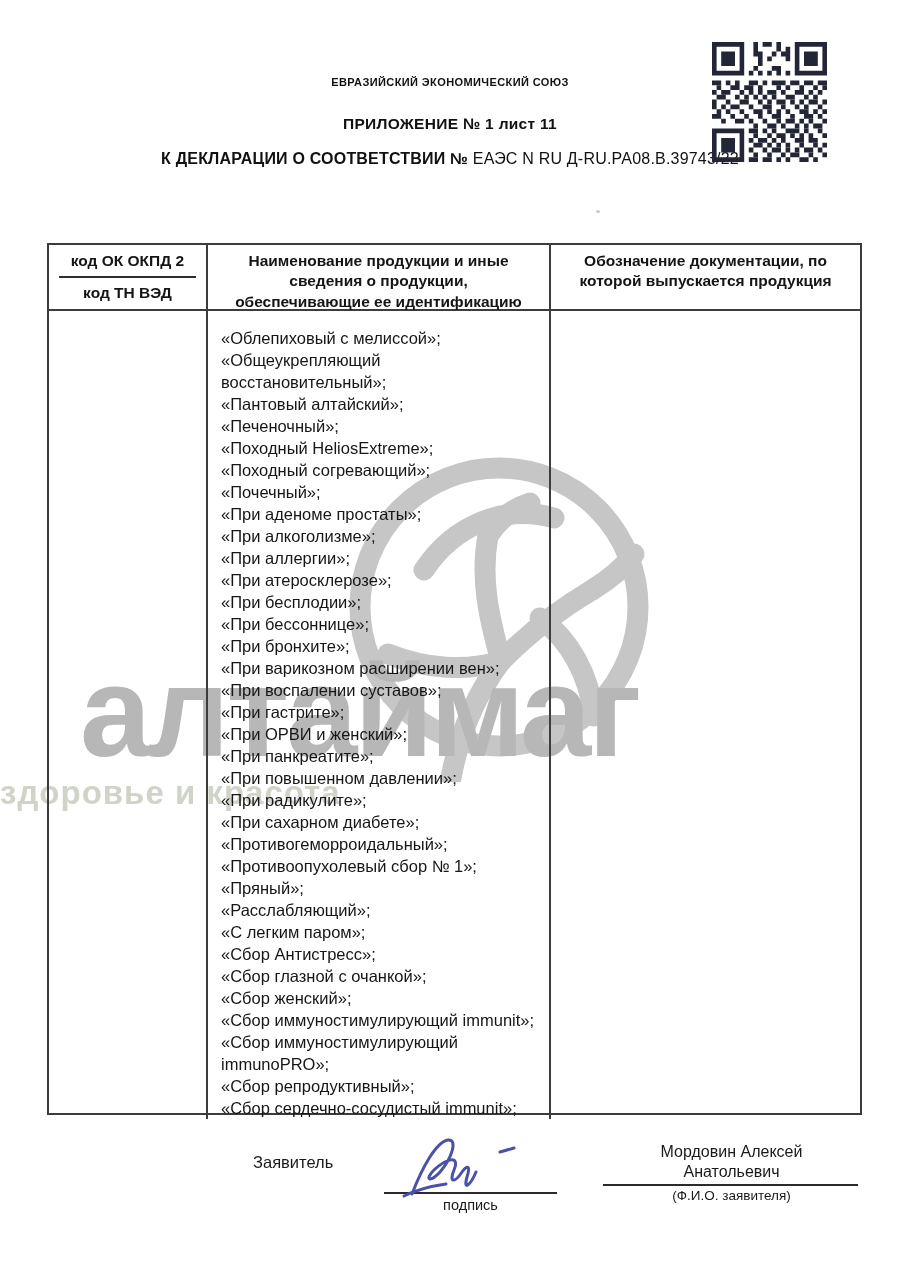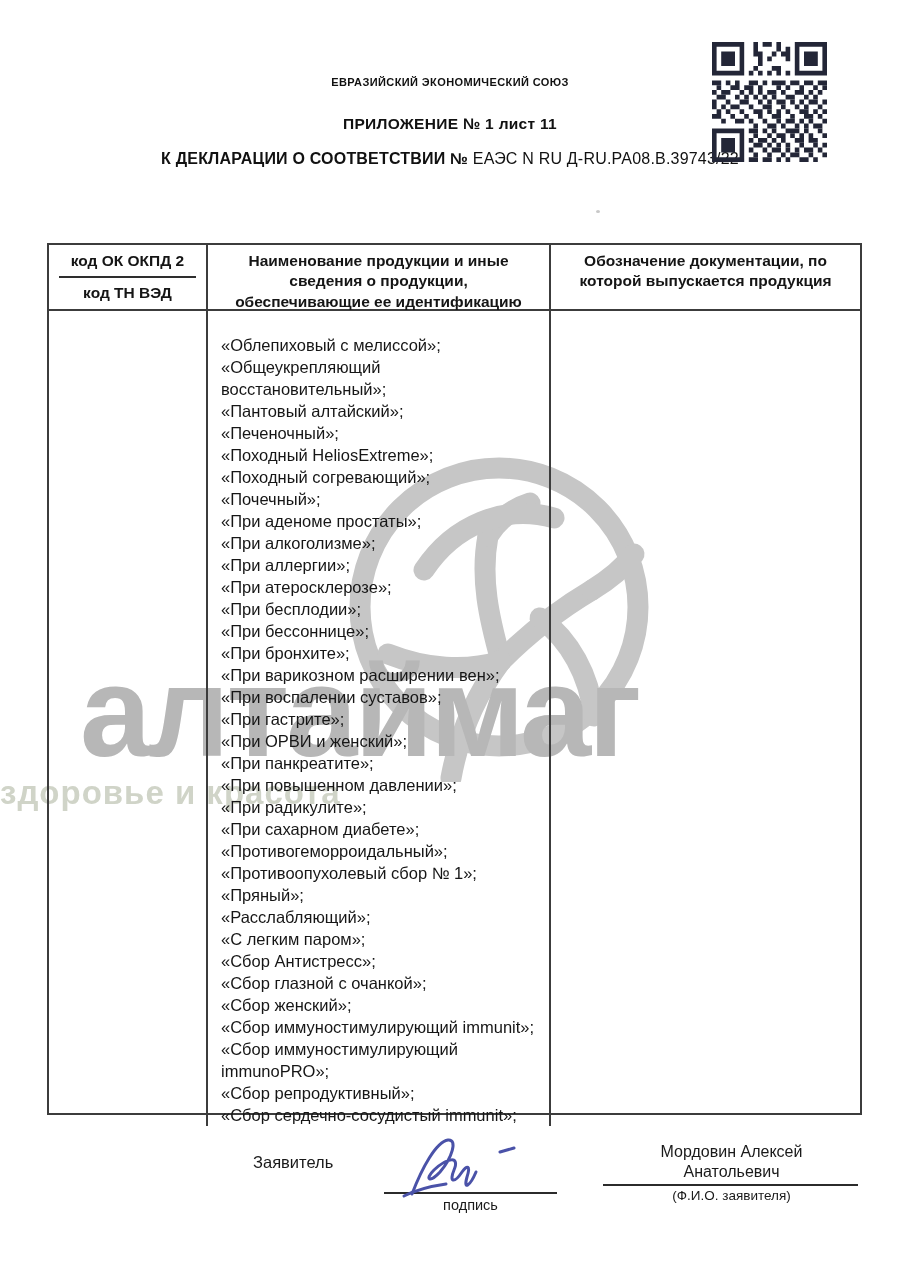--- a/index.html
+++ b/index.html
@@ -35,21 +35,21 @@
   }
   .cell{box-sizing:border-box;background:transparent;}
   .b-r{border-right:2px solid #3c3c3c;}
   .b-b{border-bottom:2px solid #3c3c3c;}
   .th{font-weight:bold;font-size:15.5px;line-height:1.32;text-align:center;color:#151515;}
   .th-c1{display:flex;flex-direction:column;justify-content:center;align-items:center;padding:16px 4px;}
   .frac-top{padding-bottom:5px;border-bottom:2px solid #2e2e2e;width:calc(100% - 12px);}
   .frac-bot{padding-top:5px;}
   .th-c2{padding:6px 20px 0;}
   .th-c3{padding:6px 14px 0;}
-  .body-c2{padding:23px 12px 0 13px;font-size:16.5px;line-height:22px;color:#161616;}
+  .body-c2{padding:16px 12px 0 13px;font-size:16.5px;line-height:22px;color:#161616;}
   .product-line{white-space:normal;}
   
   .ft-label{position:absolute;left:253px;top:1153px;font-size:16.5px;z-index:2;}
   .sig-svg{position:absolute;left:388px;top:1134px;z-index:3;}
   .sig-line{position:absolute;left:384px;top:1192px;width:173px;border-top:2px solid #2b2b2b;z-index:2;}
   .sig-caption{position:absolute;left:384px;top:1197px;width:173px;text-align:center;
     font-size:14.5px;z-index:2;}
   .name-1{position:absolute;left:605px;top:1143px;width:253px;text-align:center;font-size:16px;z-index:2;}
   .name-2{position:absolute;left:605px;top:1163px;width:253px;text-align:center;font-size:16px;z-index:2;}
   .name-line{position:absolute;left:603px;top:1184px;width:255px;border-top:2px solid #2b2b2b;z-index:2;}

